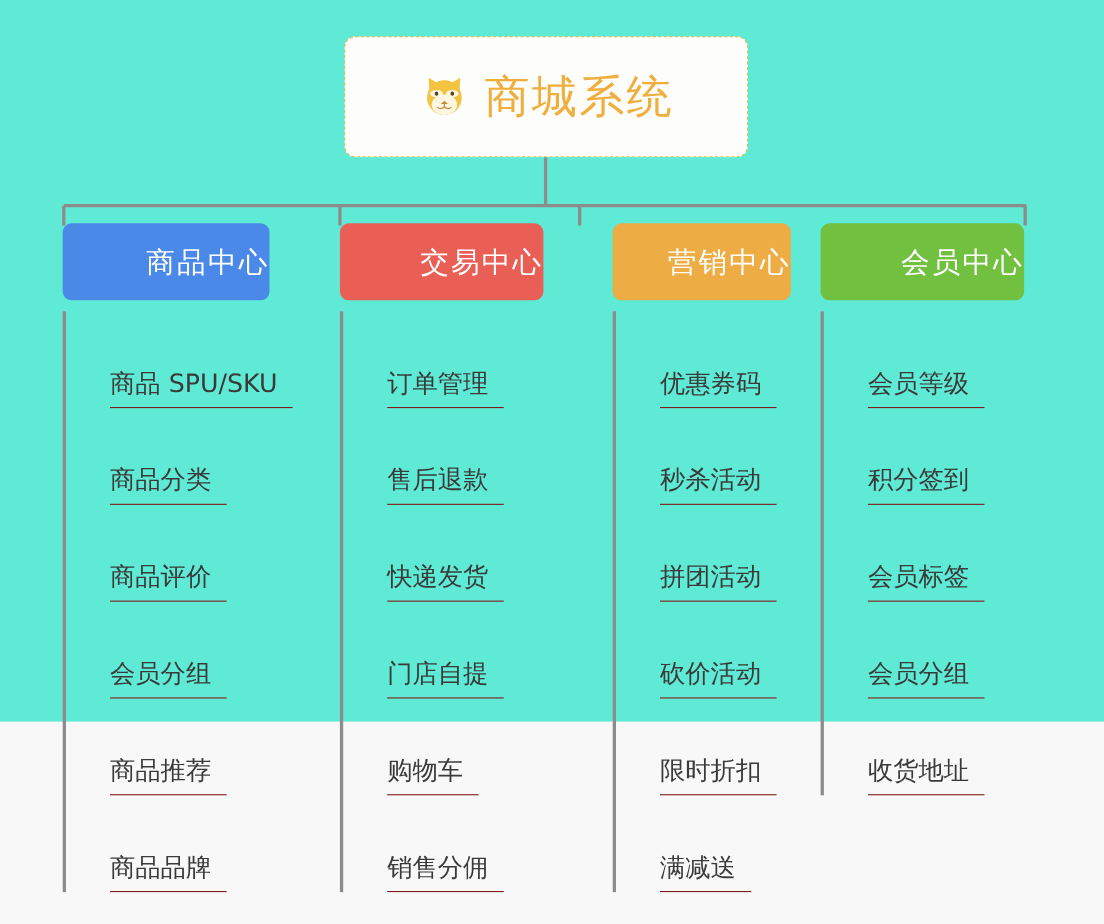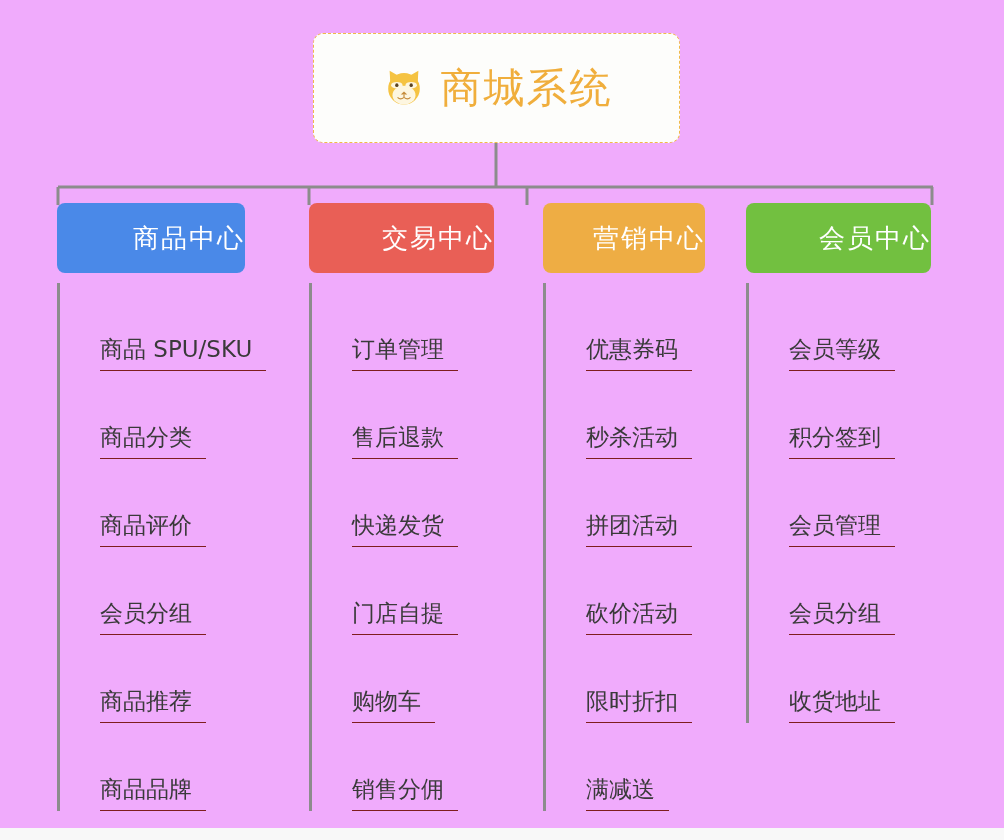--- a/index.html
+++ b/index.html
@@ -9,22 +9,22 @@
     width: 1004px;
     height: 840px;
     background: #f8f8f8;
     font-family: "DejaVu Sans", "Liberation Sans", sans-serif;
     overflow: hidden;
   }
 
   #mindmap {
     position: relative;
     width: 1004px;
-    height: 828px;
-    background: #f0abfc;
+    height: 656px;
+    background: #5eead4;
   }
 
   
   .root-node {
     position: absolute;
     left: 313px;
     top: 33px;
     width: 367px;
     height: 110px;
     background: #fdfdfb;
@@ -104,21 +104,21 @@
     color: #3a3a3a;
     line-height: 1.25;
     padding: 0 14px 6px 0;
     border-bottom: 1px solid #7f1d1d;
     white-space: nowrap;
   }
 
   
   .branch-0 { left: 57px;  width: 188px; }
   .branch-1 { left: 309px; width: 185px; }
-  .branch-2 { left: 520px; width: 185px; padding-left: 23px; }
+  .branch-2 { left: 534px; width: 185px; padding-left: 23px; }
   .branch-3 { left: 746px; width: 185px; }
 </style>
 </head>
 <body>
 
 <div id="mindmap">
 
   <svg class="connectors" viewBox="0 0 1004 840" width="1004" height="840" aria-hidden="true">
     <g stroke="#8c8c8c" stroke-width="3" fill="none" stroke-linecap="butt">
 
@@ -245,21 +245,21 @@
         <span>会员中心</span>
       </div>
       <div class="branch-leaves">
         <div class="leaf">
           <span class="leaf-label">会员等级</span>
         </div>
         <div class="leaf">
           <span class="leaf-label">积分签到</span>
         </div>
         <div class="leaf">
-          <span class="leaf-label">会员管理</span>
+          <span class="leaf-label">会员标签</span>
         </div>
         <div class="leaf">
           <span class="leaf-label">会员分组</span>
         </div>
         <div class="leaf">
           <span class="leaf-label">收货地址</span>
         </div>
       </div>
     </div>
 

